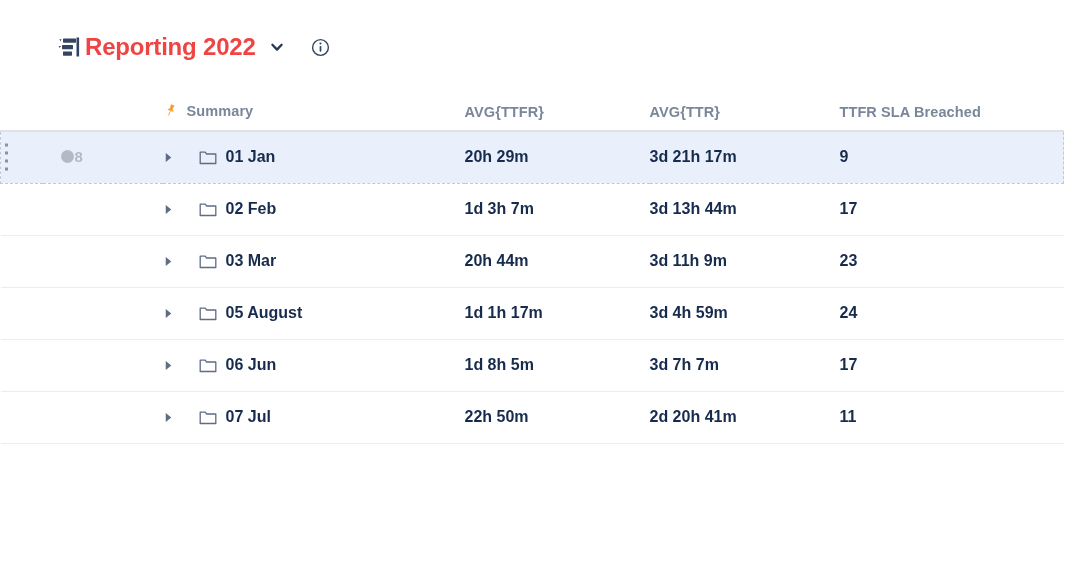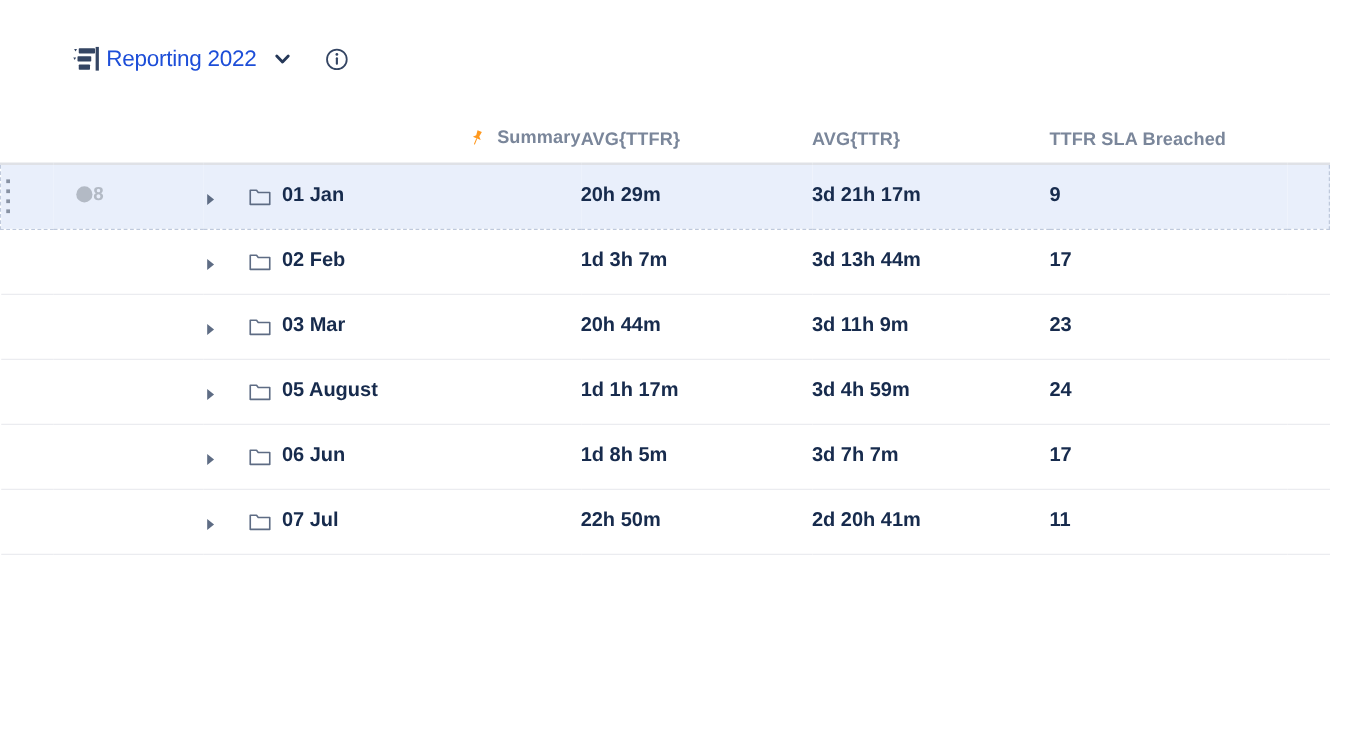--- a/index.html
+++ b/index.html
@@ -24,23 +24,23 @@
     align-items: center;
     height: 38px;
   }
   .tree-icon {
     width: 22px;
     height: 20px;
     margin-right: 5px;
     display: block;
   }
   .report-title {
-    font-size: 18px;
-    font-weight: 400;
-    color: #1d4ed8;
+    font-size: 24px;
+    font-weight: 700;
+    color: #ef4444;
     letter-spacing: -0.2px;
     line-height: 1;
     white-space: nowrap;
   }
   .chevron-down {
     margin-left: 13px;
     width: 16px;
     height: 16px;
     display: block;
   }
@@ -80,21 +80,21 @@
 
   thead th {
     height: 36px;
     font-size: 14.5px;
     font-weight: 700;
     color: #7A869A;
     letter-spacing: 0.1px;
     border-bottom: 2px solid #DFE1E6;
     white-space: nowrap;
   }
-  thead th.h-summary { padding-left: 0; text-align: right; }
+  thead th.h-summary { padding-left: 0; }
 
   .pin-wrap {
     display: inline-flex;
     align-items: center;
     gap: 9px;
   }
   .pin-icon { width: 15px; height: 15px; display: block; }
 
   tbody tr { height: 52px; }
   tbody td {
@@ -146,21 +146,21 @@
   .badge .dot {
     width: 13px;
     height: 13px;
     border-radius: 50%;
     background: #B3BAC5;
     display: inline-block;
   }
 
   .summary-cell .inner {
     display: flex;
-    align-items: center;
+    align-items: flex-start;
   }
   .caret {
     width: 11px;
     height: 11px;
     margin-right: 25px;
     flex: none;
     display: block;
   }
   .folder-icon {
     width: 18px;

